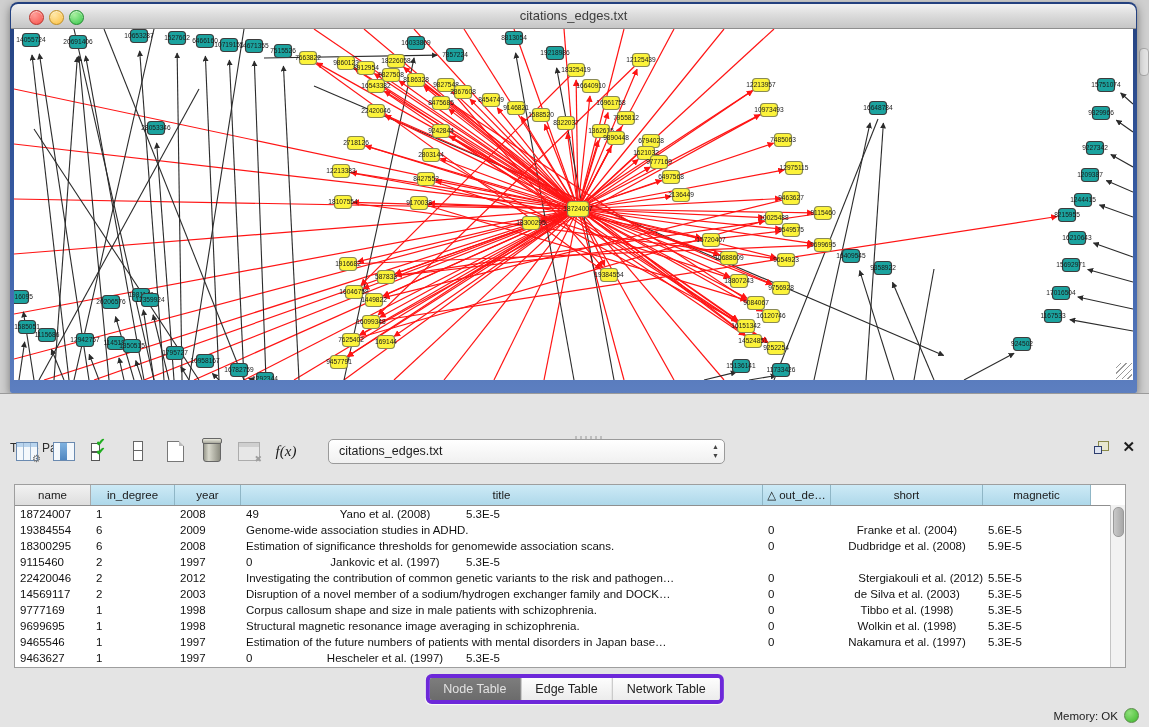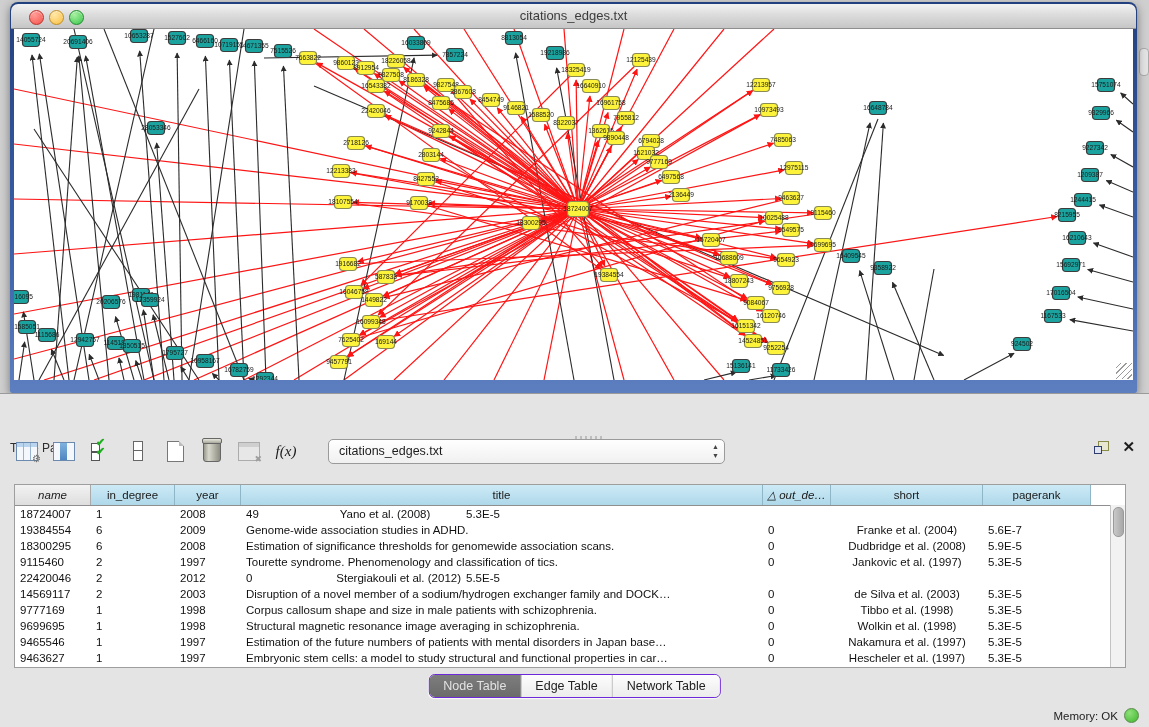--- a/index.html
+++ b/index.html
@@ -46,21 +46,21 @@
     background:linear-gradient(#cdeaf6,#aed8ea);border-right:1px solid #8fb6c6;overflow:hidden;white-space:nowrap;}
   .th.gray{background:linear-gradient(#f2f2f2,#dedede);border-right:1px solid #aaa;}
   .tbody{position:relative;}
   .trow{display:flex;height:16px;}
   .td{box-sizing:border-box;padding-left:5px;font-size:11.5px;line-height:16px;color:#111;
     overflow:hidden;white-space:nowrap;}
   .td.center{text-align:center;padding-left:0;}
   .vscroll{position:absolute;right:0;top:20px;bottom:0;width:14px;background:#f2f2f2;border-left:1px solid #c4c4c4;}
   .vthumb{position:absolute;left:2px;top:2px;width:9px;height:28px;background:linear-gradient(90deg,#c9c9c9,#a8a8a8);border:1px solid #9a9a9a;border-radius:5px;}
   .tabs{position:absolute;left:50%;top:280px;transform:translateX(-50%);display:flex;height:22px;
-    border:1px solid #6d28d9;border-radius:6px;overflow:hidden;box-shadow:0 1px 1px rgba(255,255,255,.8);}
+    border:4px solid #6d28d9;border-radius:6px;overflow:hidden;box-shadow:0 1px 1px rgba(255,255,255,.8);}
   .tab{padding:0 14px;line-height:22px;font-size:12.5px;color:#222;background:linear-gradient(#fdfdfd,#ececec);
     border-right:1px solid #bdbdbd;cursor:pointer;}
   .tab:last-child{border-right:none;}
   .tab.active{background:linear-gradient(#7d7d7d,#6b6b6b);color:#e2e2e2;}
   .statusbar{position:absolute;right:10px;bottom:5px;display:flex;align-items:center;gap:6px;}
   .mem-label{font-size:11.5px;color:#222;}
   .mem-dot{width:13px;height:13px;border-radius:50%;background:radial-gradient(circle at 35% 30%,#8fe07a,#3db82c);border:1px solid #5a8a4a;}
   
   .ic-table{width:20px;height:17px;border:1px solid #6a8ab0;background:
      linear-gradient(#b8d4ee 0 4px,#f4f8fc 4px),#f4f8fc;position:relative;}
@@ -755,68 +755,68 @@
         <span class="ic-fx">f(x)</span>
       </span>
     <div class="combo">
       <span class="val">citations_edges.txt</span>
       <span class="step">▲<br>▼</span>
     </div>
   </div>
 
   <div class="tablewrap">
     <div class="thead" id="thead">
-        <div class="th gray" style="width: 76px; font-style: italic;">name</div>
+        <div class="th gray" style="width: 76px;">name</div>
         <div class="th" style="width: 84px;">in_degree</div>
         <div class="th" style="width: 66px;">year</div>
         <div class="th" style="width: 522px;">title</div>
-        <div class="th" style="width: 68px; font-style: italic;">△ out_de…</div>
+        <div class="th" style="width: 68px;">△ out_de…</div>
         <div class="th" style="width: 152px;">short</div>
-        <div class="th" style="width: 108px;">pagerank</div>
+        <div class="th" style="width: 108px;">magnetic</div>
       </div>
     <div class="tbody" id="tbody">
         <div class="trow">
           <div class="td" style="width: 76px;">18724007</div>
           <div class="td" style="width: 84px;">1</div>
           <div class="td" style="width: 66px;">2008</div>
           <div class="td" style="width: 68px;">49</div>
           <div class="td center" style="width: 152px;">Yano et al. (2008)</div>
           <div class="td" style="width: 108px;">5.3E-5</div>
         </div>
         <div class="trow">
           <div class="td" style="width: 76px;">19384554</div>
           <div class="td" style="width: 84px;">6</div>
           <div class="td" style="width: 66px;">2009</div>
           <div class="td" style="width: 522px;">Genome-wide association studies in ADHD.</div>
           <div class="td" style="width: 68px;">0</div>
           <div class="td center" style="width: 152px;">Franke et al. (2004)</div>
-          <div class="td" style="width: 108px;">5.6E-7</div>
+          <div class="td" style="width: 108px;">5.6E-5</div>
         </div>
         <div class="trow">
           <div class="td" style="width: 76px;">18300295</div>
           <div class="td" style="width: 84px;">6</div>
           <div class="td" style="width: 66px;">2008</div>
           <div class="td" style="width: 522px;">Estimation of significance thresholds for genomewide association scans.</div>
           <div class="td" style="width: 68px;">0</div>
           <div class="td center" style="width: 152px;">Dudbridge et al. (2008)</div>
           <div class="td" style="width: 108px;">5.9E-5</div>
         </div>
         <div class="trow">
           <div class="td" style="width: 76px;">9115460</div>
           <div class="td" style="width: 84px;">2</div>
           <div class="td" style="width: 66px;">1997</div>
-          <div class="td" style="width: 522px;">Tourette syndrome. Phenomenology and classification of tics.</div>
           <div class="td" style="width: 68px;">0</div>
           <div class="td center" style="width: 152px;">Jankovic et al. (1997)</div>
           <div class="td" style="width: 108px;">5.3E-5</div>
         </div>
         <div class="trow">
           <div class="td" style="width: 76px;">22420046</div>
           <div class="td" style="width: 84px;">2</div>
           <div class="td" style="width: 66px;">2012</div>
+          <div class="td" style="width: 522px;">Investigating the contribution of common genetic variants to the risk and pathogen…</div>
           <div class="td" style="width: 68px;">0</div>
           <div class="td center" style="width: 152px; text-align: right;">Stergiakouli et al. (2012)</div>
           <div class="td" style="width: 108px;">5.5E-5</div>
         </div>
         <div class="trow">
           <div class="td" style="width: 76px;">14569117</div>
           <div class="td" style="width: 84px;">2</div>
           <div class="td" style="width: 66px;">2003</div>
           <div class="td" style="width: 522px;">Disruption of a novel member of a sodium/hydrogen exchanger family and DOCK…</div>
           <div class="td" style="width: 68px;">0</div>
@@ -847,21 +847,20 @@
           <div class="td" style="width: 66px;">1997</div>
           <div class="td" style="width: 522px;">Estimation of the future numbers of patients with mental disorders in Japan base…</div>
           <div class="td" style="width: 68px;">0</div>
           <div class="td center" style="width: 152px;">Nakamura et al. (1997)</div>
           <div class="td" style="width: 108px;">5.3E-5</div>
         </div>
         <div class="trow">
           <div class="td" style="width: 76px;">9463627</div>
           <div class="td" style="width: 84px;">1</div>
           <div class="td" style="width: 66px;">1997</div>
-          <div class="td" style="width: 522px;">Embryonic stem cells: a model to study structural and functional properties in car…</div>
           <div class="td" style="width: 68px;">0</div>
           <div class="td center" style="width: 152px;">Hescheler et al. (1997)</div>
           <div class="td" style="width: 108px;">5.3E-5</div>
         </div>
       </div>
     <div class="vscroll">
         <div class="vthumb"></div>
       </div>
   </div>
 

